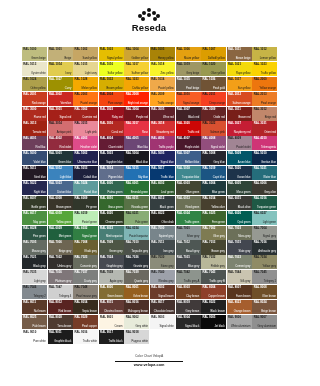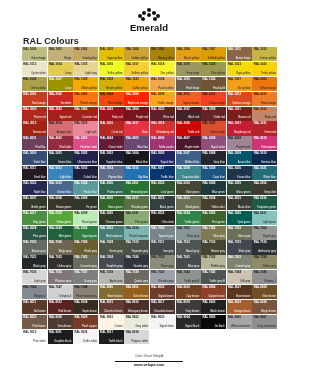--- a/index.html
+++ b/index.html
@@ -83,24 +83,23 @@
     <div class="logo-mark">
       <i style="left:8.9px;  top:0;"></i>
       <i style="left:4.2px;  top:2.6px;"></i>
       <i style="left:13.6px; top:2.6px;"></i>
       <i style="left:0;      top:5.6px;"></i>
       <i style="left:8.9px;  top:5.2px;"></i>
       <i style="left:17.8px; top:5.6px;"></i>
       <i style="left:3.0px;  top:8.6px;"></i>
       <i style="left:14.8px; top:8.6px;"></i>
     </div>
-    <div class="logo-word">Emerald</div>
+    <div class="logo-word">Reseda</div>
   </div>
 
-  <div class="chart-title">RAL Colours</div>
 
   <div class="grid" id="grid">
       <div class="sw light" style="background: rgb(190, 189, 127);">
         <div class="code">RAL 1000</div>
         <div class="nm">Green beige</div>
       </div>
       <div class="sw light" style="background: rgb(194, 176, 120);">
         <div class="code">RAL 1001</div>
         <div class="nm">Beige</div>
       </div>

